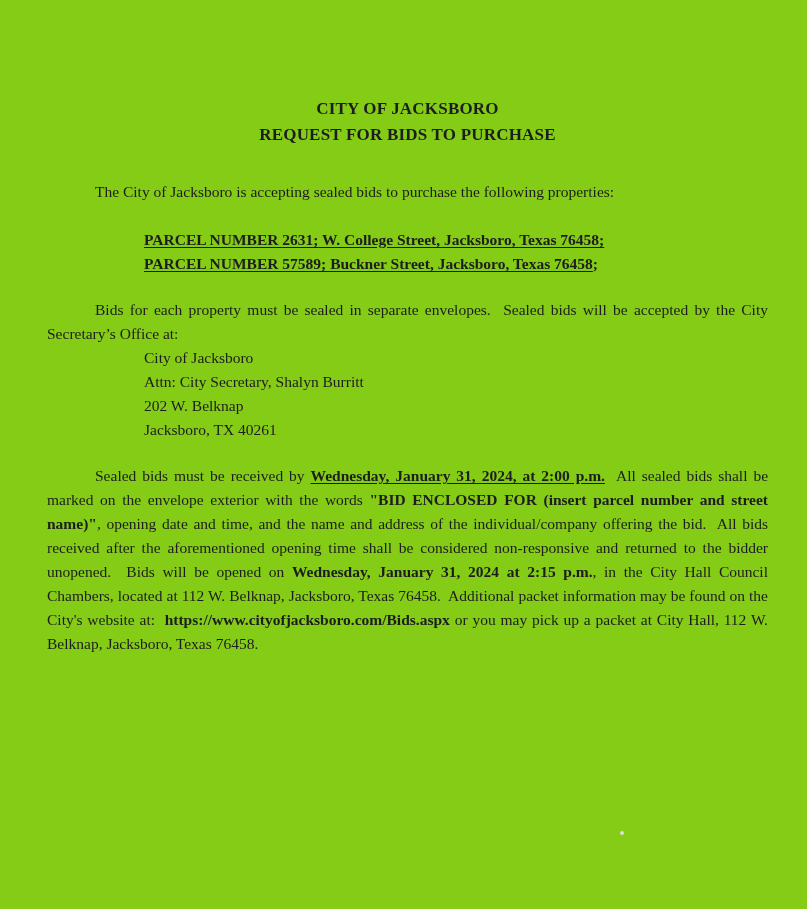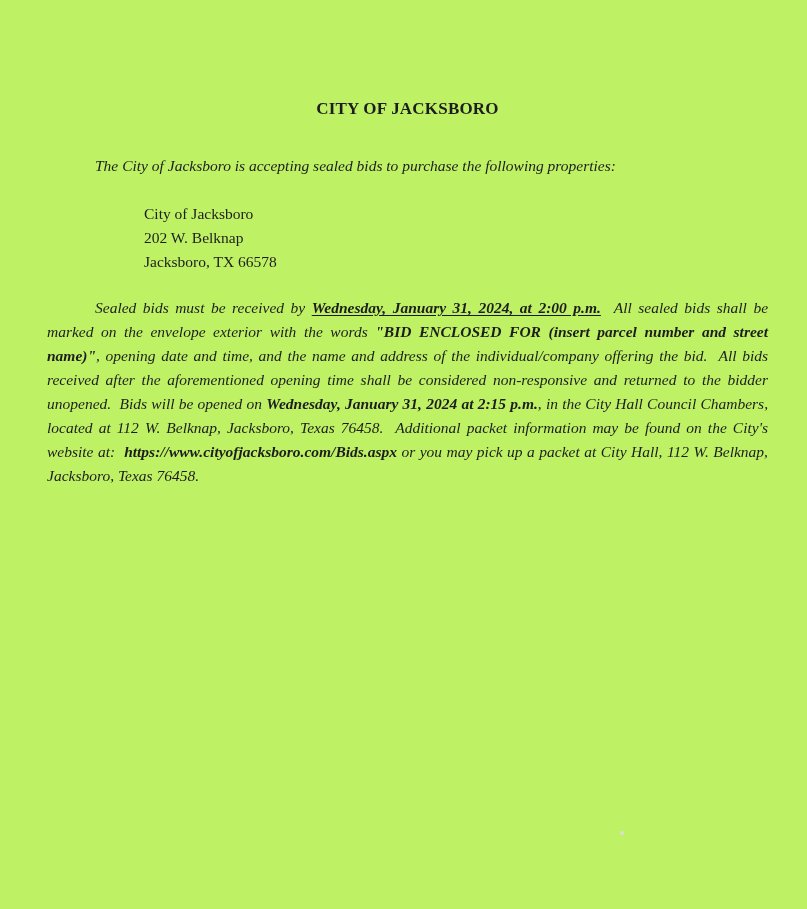--- a/index.html
+++ b/index.html
@@ -4,41 +4,40 @@
 <style>
   html, body {
     margin: 0;
     padding: 0;
     background: #ffffff;
   }
   .page {
     position: relative;
     width: 807px;
     height: 909px;
-    background: #bef264;
+    background: #84cc16;
     overflow: hidden;
     font-family: "Liberation Serif", "DejaVu Serif", serif;
     color: #1d1d1f;
   }
   .doc {
     padding: 96px 39px 0 47px;
     font-size: 15.5px;
     line-height: 24px;
   }
   .title-block {
     text-align: center;
     font-weight: bold;
     font-size: 17px;
     line-height: 26px;
     letter-spacing: 0.2px;
     margin-bottom: 32px;
   }
   p {
     margin: 0;
-    font-style: italic;
   }
   .indent {
     text-indent: 48px;
   }
   .just {
     text-align: justify;
   }
   .intro {
     margin-bottom: 24px;
   }
@@ -67,32 +66,37 @@
   }
 </style>
 </head>
 <body>
 
 <div class="page">
   <div class="doc">
 
     <div class="title-block">
       <div>CITY OF JACKSBORO</div>
+      <div>REQUEST FOR BIDS TO PURCHASE</div>
     </div>
 
     <p class="indent intro">The City of Jacksboro is accepting sealed bids to purchase the following properties:</p>
 
     <div class="parcel-block">
+      <div><span class="b u">PARCEL NUMBER 2631; W. College Street, Jacksboro, Texas 76458;</span></div>
+      <div><span class="b u">PARCEL NUMBER 57589; Buckner Street, Jacksboro, Texas 76458</span><span class="b">;</span></div>
     </div>
 
+    <p class="indent just">Bids for each property must be sealed in separate envelopes.&nbsp; Sealed bids will be accepted by the City Secretary’s Office at:</p>
 
     <div class="address-block">
       <div>City of Jacksboro</div>
+      <div>Attn: City Secretary, Shalyn Burritt</div>
       <div>202 W. Belknap</div>
-      <div>Jacksboro, TX 66578</div>
+      <div>Jacksboro, TX 40261</div>
     </div>
 
     <p class="indent just para-deadline"><span>Sealed bids must be received by </span><span class="b u">Wednesday, January 31, 2024, at 2:00 p.m.</span><span>&nbsp; All sealed bids shall be marked on the envelope exterior with the words </span><span class="b">"BID ENCLOSED FOR (insert parcel number and street name)"</span><span>, opening date and time, and the name and address of the individual/company offering the bid.&nbsp; All bids received after the aforementioned opening time shall be considered non-responsive and returned to the bidder unopened.&nbsp; Bids will be opened on </span><span class="b">Wednesday, January 31, 2024 at 2:15 p.m.</span><span>, in the City Hall Council Chambers, located at 112 W. Belknap, Jacksboro, Texas 76458.&nbsp; Additional packet information may be found on the City's website at:&nbsp; </span><span class="b">https://www.cityofjacksboro.com/Bids.aspx</span><span> or you may pick up a packet at City Hall, 112 W. Belknap, Jacksboro, Texas 76458.</span></p>
 
 
   </div>
 
   <div class="speck"></div>
 </div>
 

